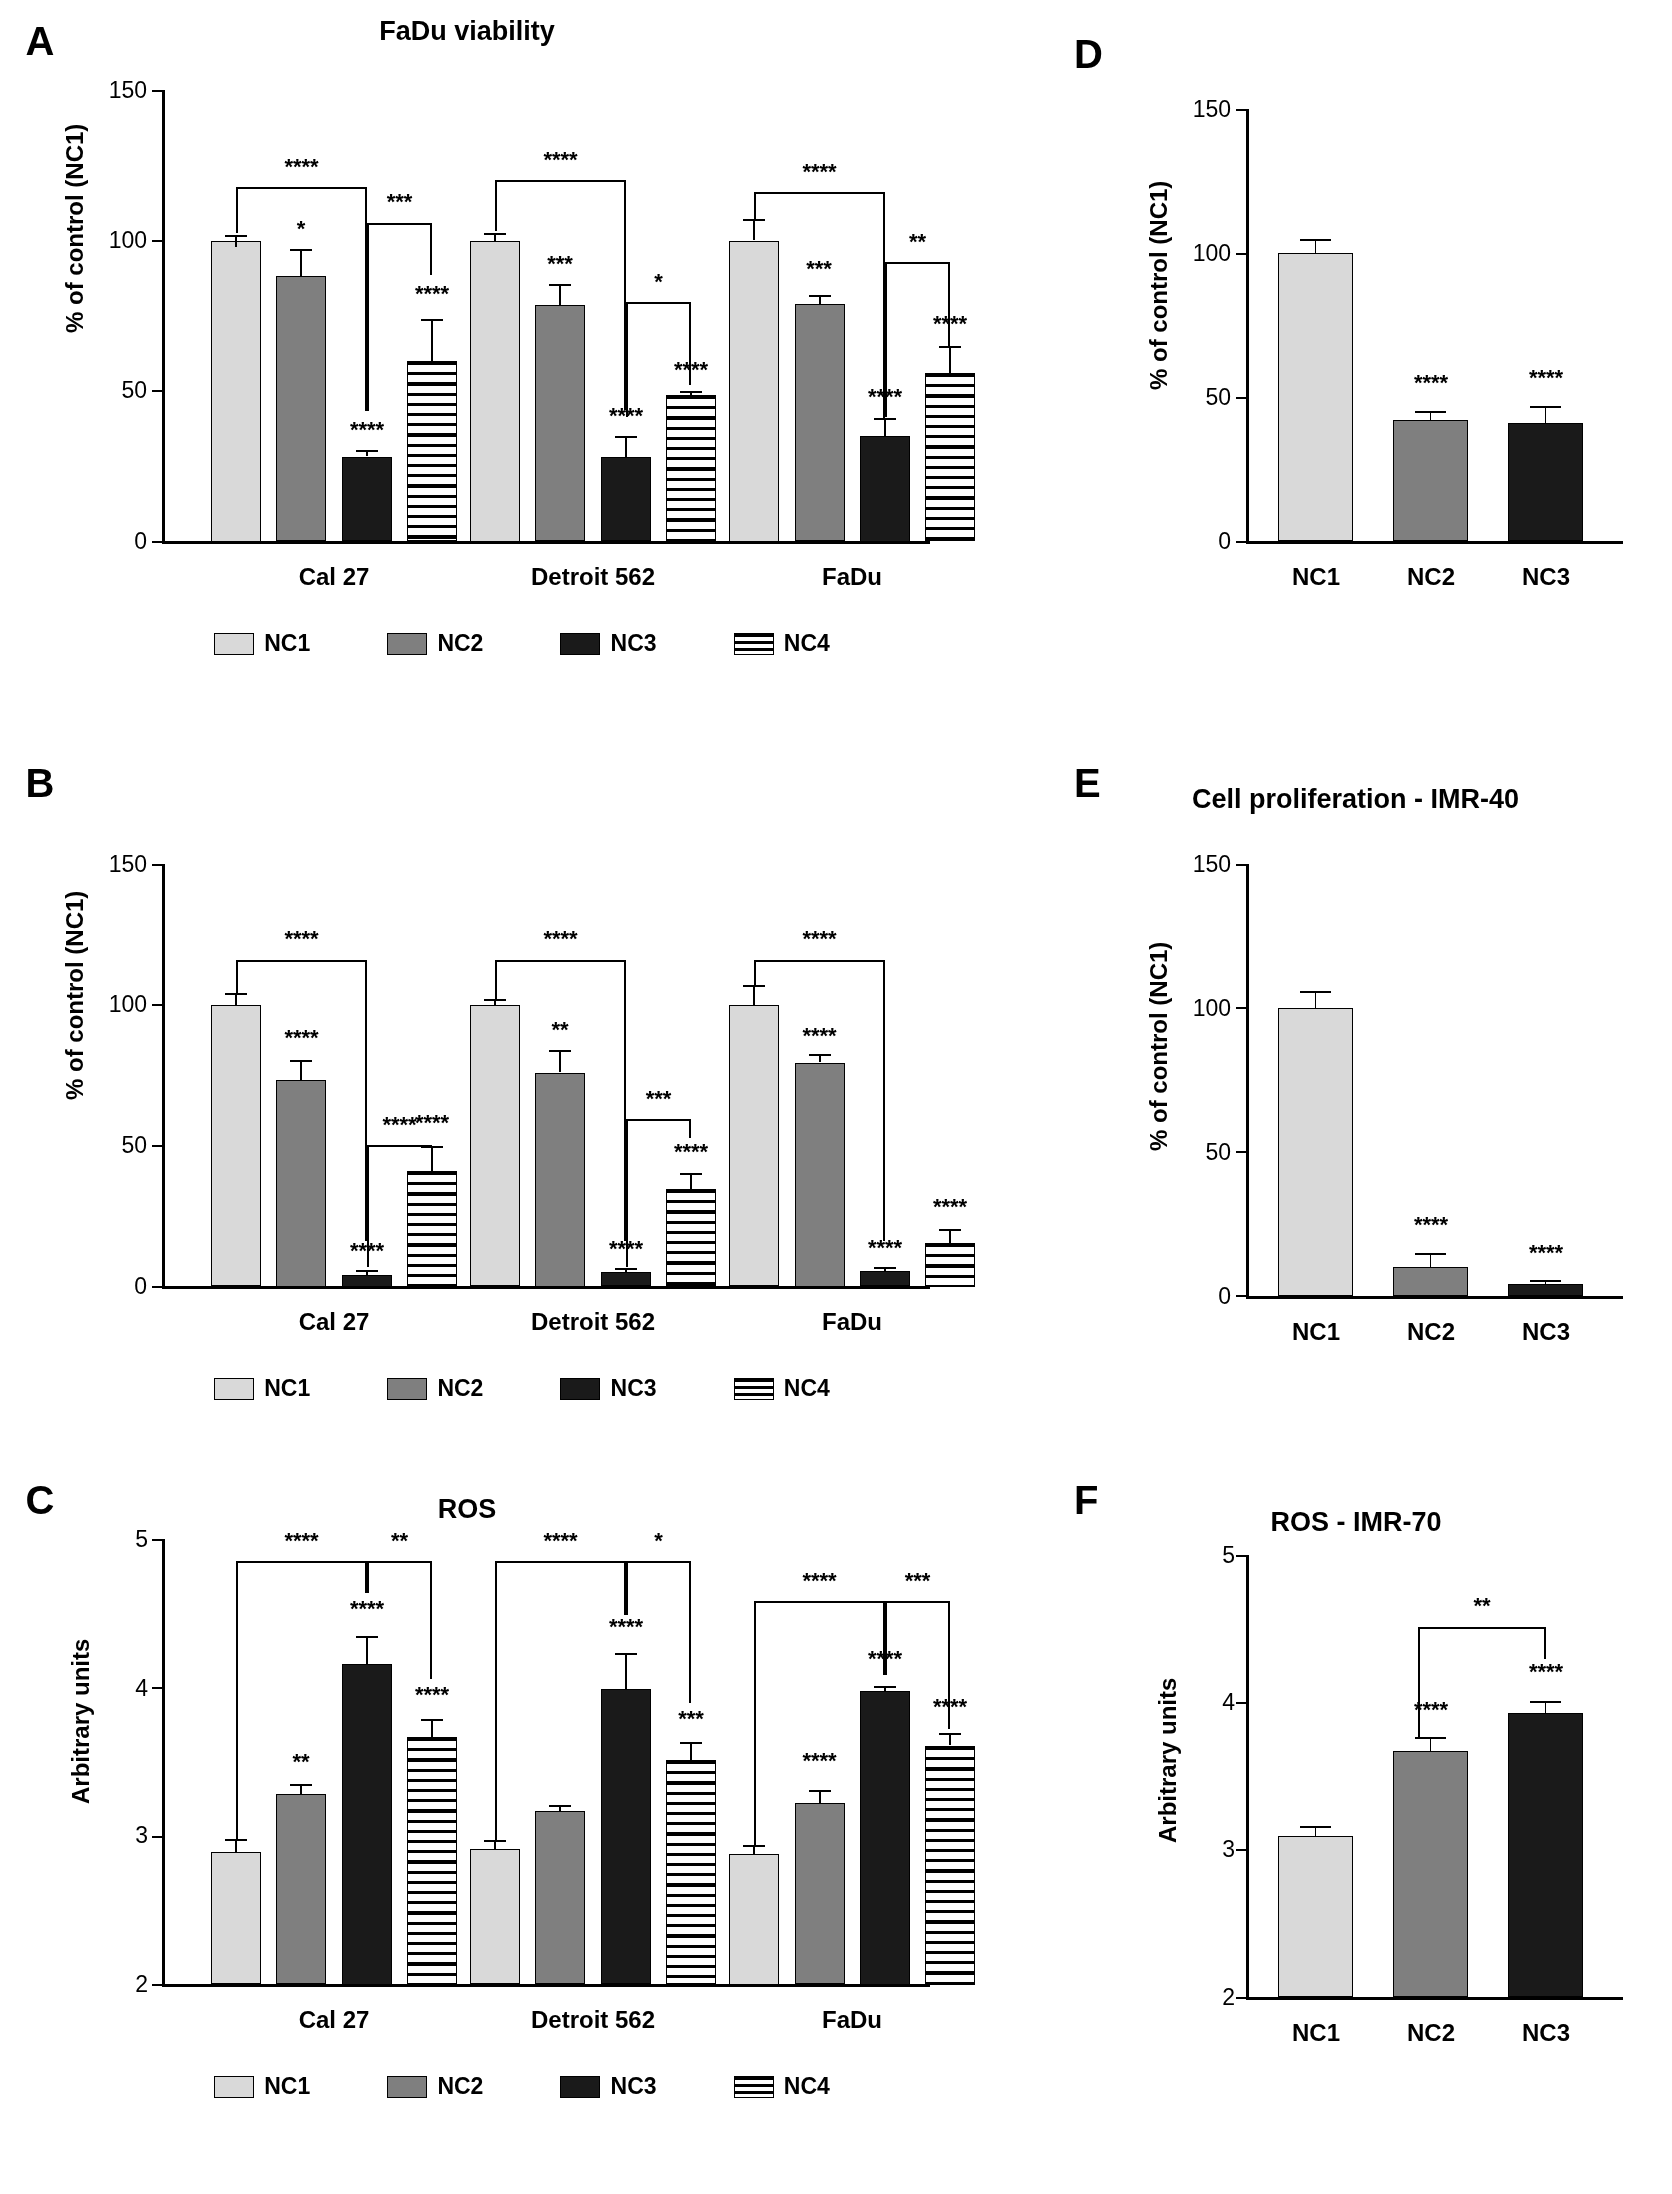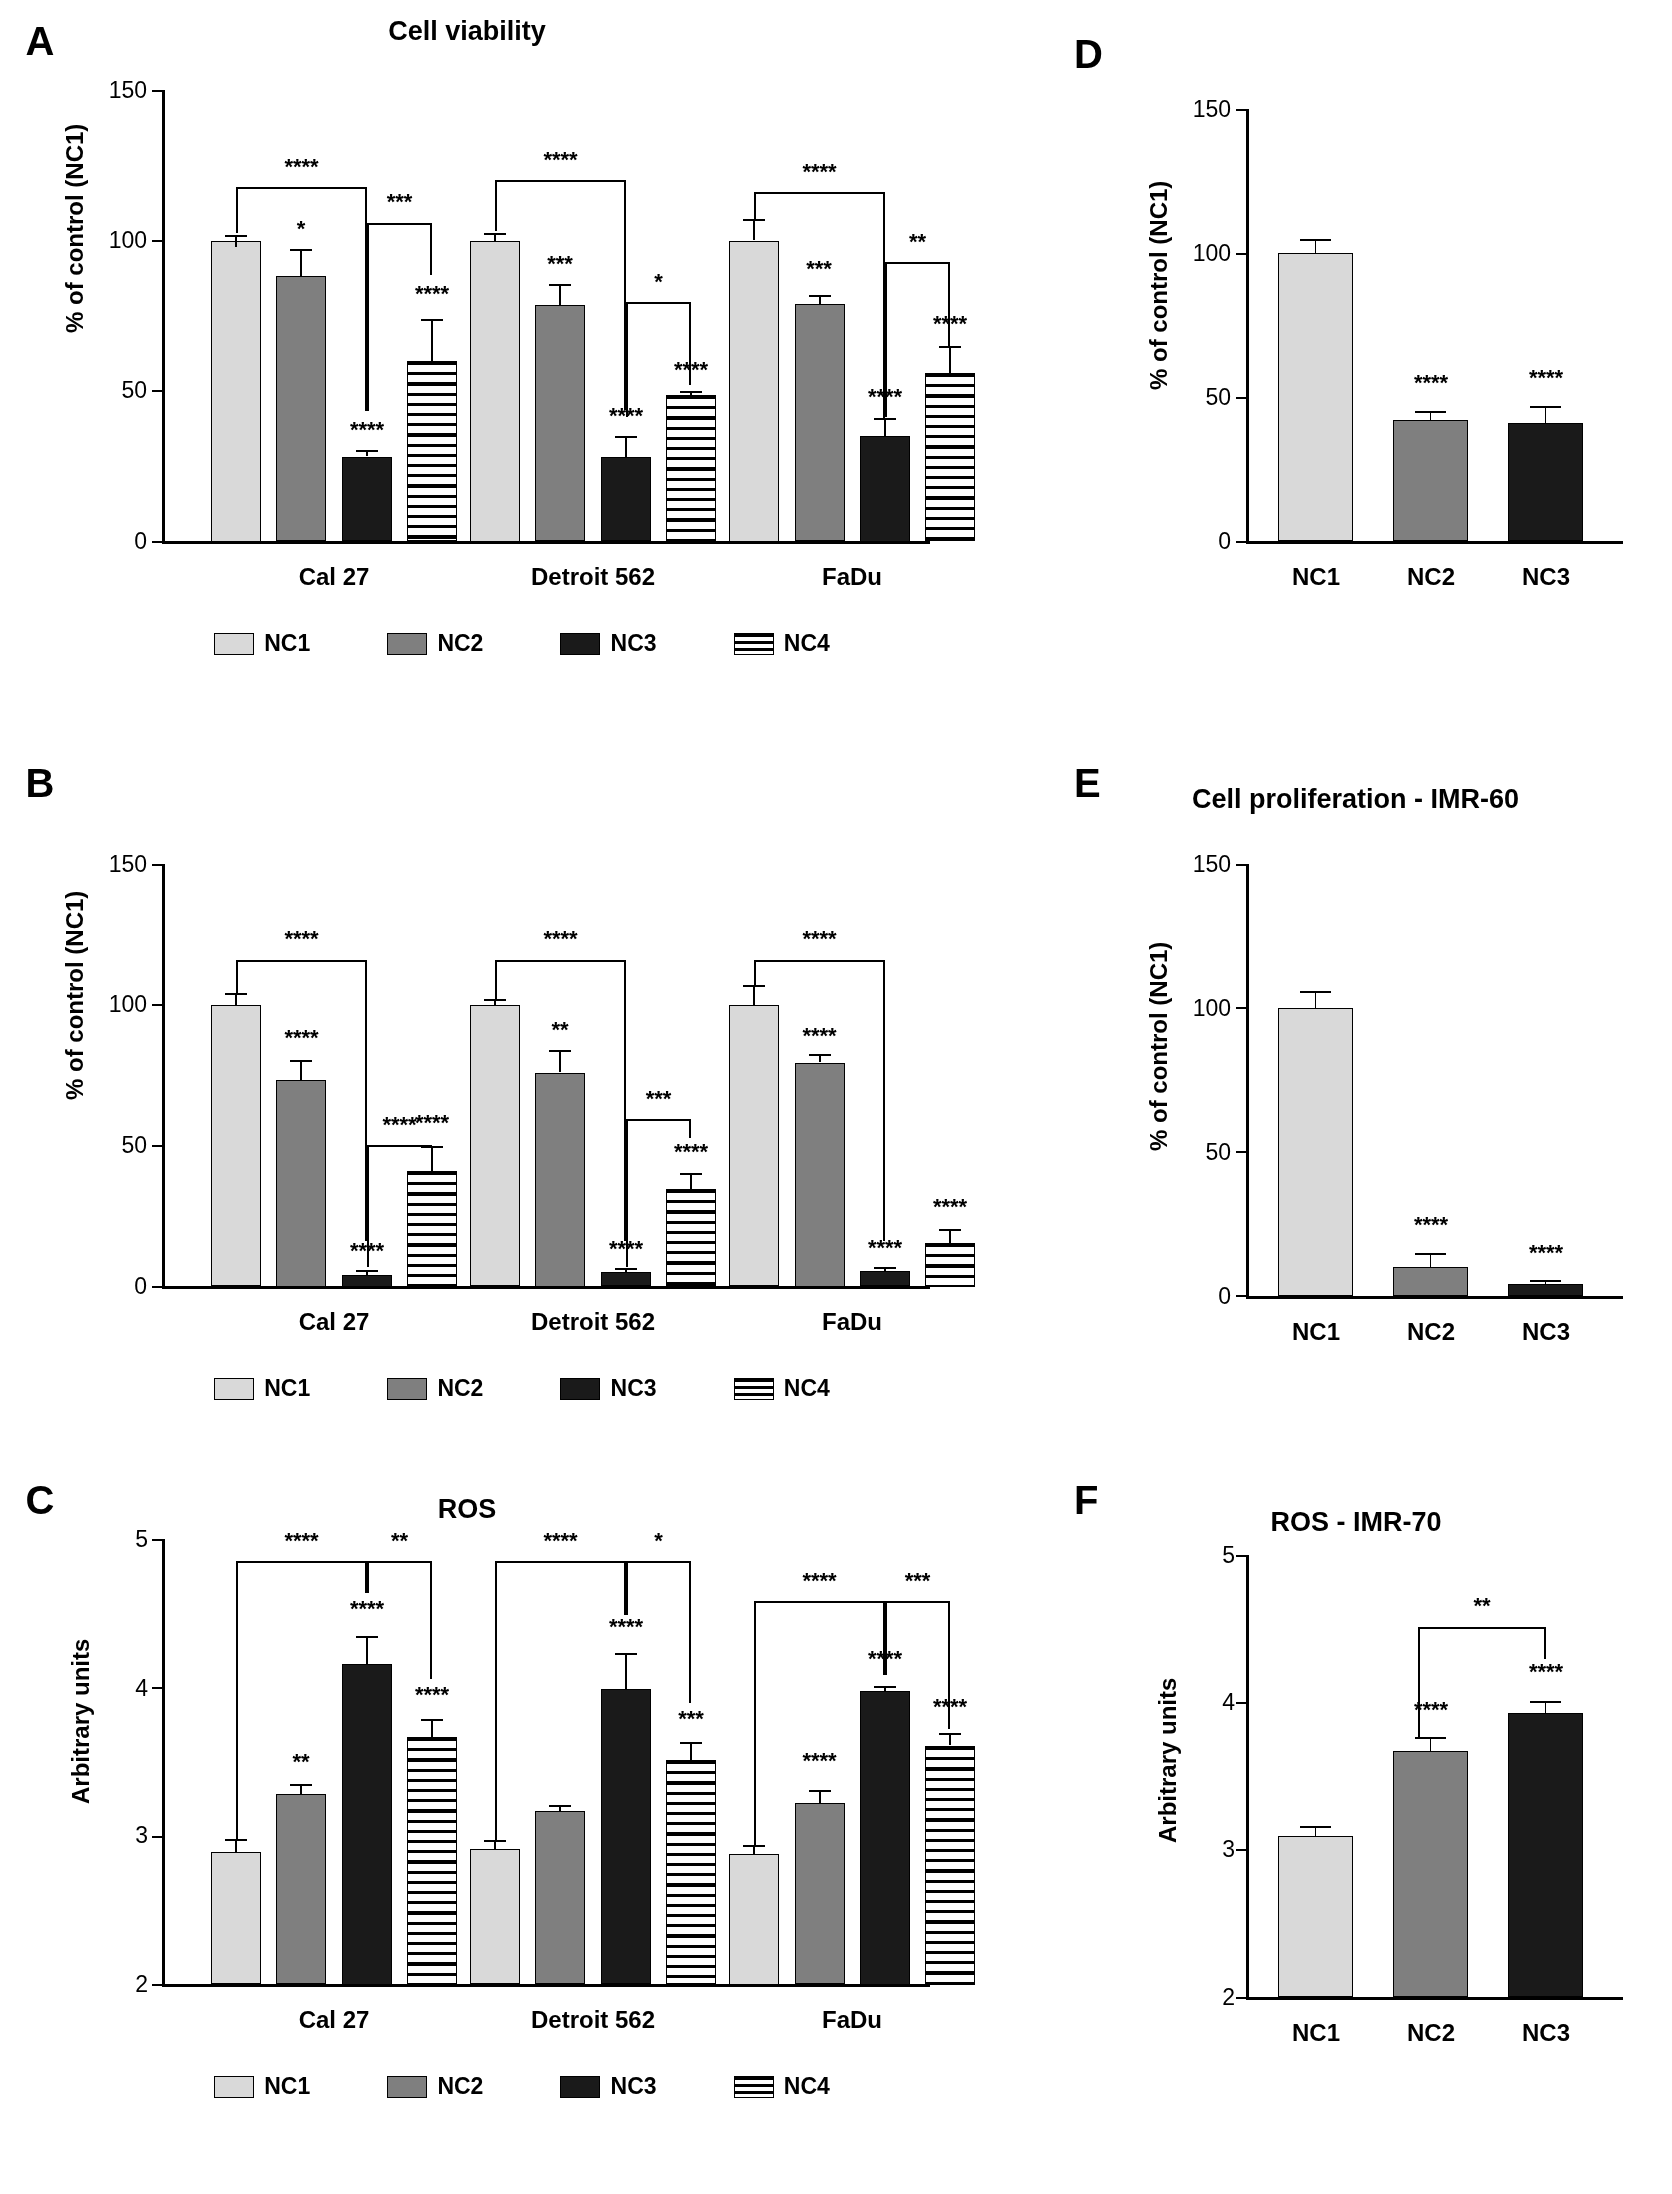--- a/index.html
+++ b/index.html
@@ -90,21 +90,21 @@
     background-image: repeating-linear-gradient(
       to bottom, #000 0px, #000 2.6px, #ffffff 2.6px, #ffffff 7px);
   }
   .legend-label { font-size: 23px; font-weight: bold; color: #000; }
 </style>
 </head>
 <body>
 
 <div class="panel" style="left:0;top:0;width:960px;height:691px;">
   <div class="panel-letter" style="left:25.6px;top:19px;">A</div>
-  <div class="panel-title" style="left:0;top:16px;width:934px;">Cell viability</div>
+  <div class="panel-title" style="left:0;top:16px;width:934px;">FaDu viability</div>
 
   <div class="ylabel" style="left:61px;top:333px;font-size:24px;">% of control (NC1)</div>
 
   <div class="tick-label" style="left:83px;top:77px;width:64px;">150</div>
   <div class="tick-label" style="left:83px;top:227px;width:64px;">100</div>
   <div class="tick-label" style="left:83px;top:377px;width:64px;">50</div>
   <div class="tick-label" style="left:83px;top:528px;width:64px;">0</div>
 
   <div class="axis-line" style="left:162px;top:90px;width:2.6px;height:454px;"></div>
   <div class="axis-line" style="left:162px;top:541px;width:768px;height:2.6px;"></div>
@@ -583,21 +583,21 @@
   <div class="sig" style="left:352px;top:370px;width:86px;">****</div>
   <div class="sig" style="left:467px;top:365px;width:86px;">****</div>
 
   <div class="group-label" style="left:216px;top:563px;width:128px;">NC1</div>
   <div class="group-label" style="left:331px;top:563px;width:128px;">NC2</div>
   <div class="group-label" style="left:446px;top:563px;width:128px;">NC3</div>
 </div>
 
 <div class="panel" style="left:1036px;top:742px;width:637px;height:691px;">
   <div class="panel-letter" style="left:38px;top:19px;">E</div>
-  <div class="panel-title" style="left:51px;top:42px;width:537px;">Cell proliferation - IMR-60</div>
+  <div class="panel-title" style="left:51px;top:42px;width:537px;">Cell proliferation - IMR-40</div>
 
   <div class="ylabel" style="left:109px;top:409px;font-size:24px;">% of control (NC1)</div>
 
   <div class="tick-label" style="left:131px;top:109px;width:64px;">150</div>
   <div class="tick-label" style="left:131px;top:253px;width:64px;">100</div>
   <div class="tick-label" style="left:131px;top:397px;width:64px;">50</div>
   <div class="tick-label" style="left:131px;top:541px;width:64px;">0</div>
 
   <div class="axis-line" style="left:210px;top:122px;width:2.6px;height:434px;"></div>
   <div class="axis-line" style="left:210px;top:554px;width:377px;height:2.6px;"></div>

